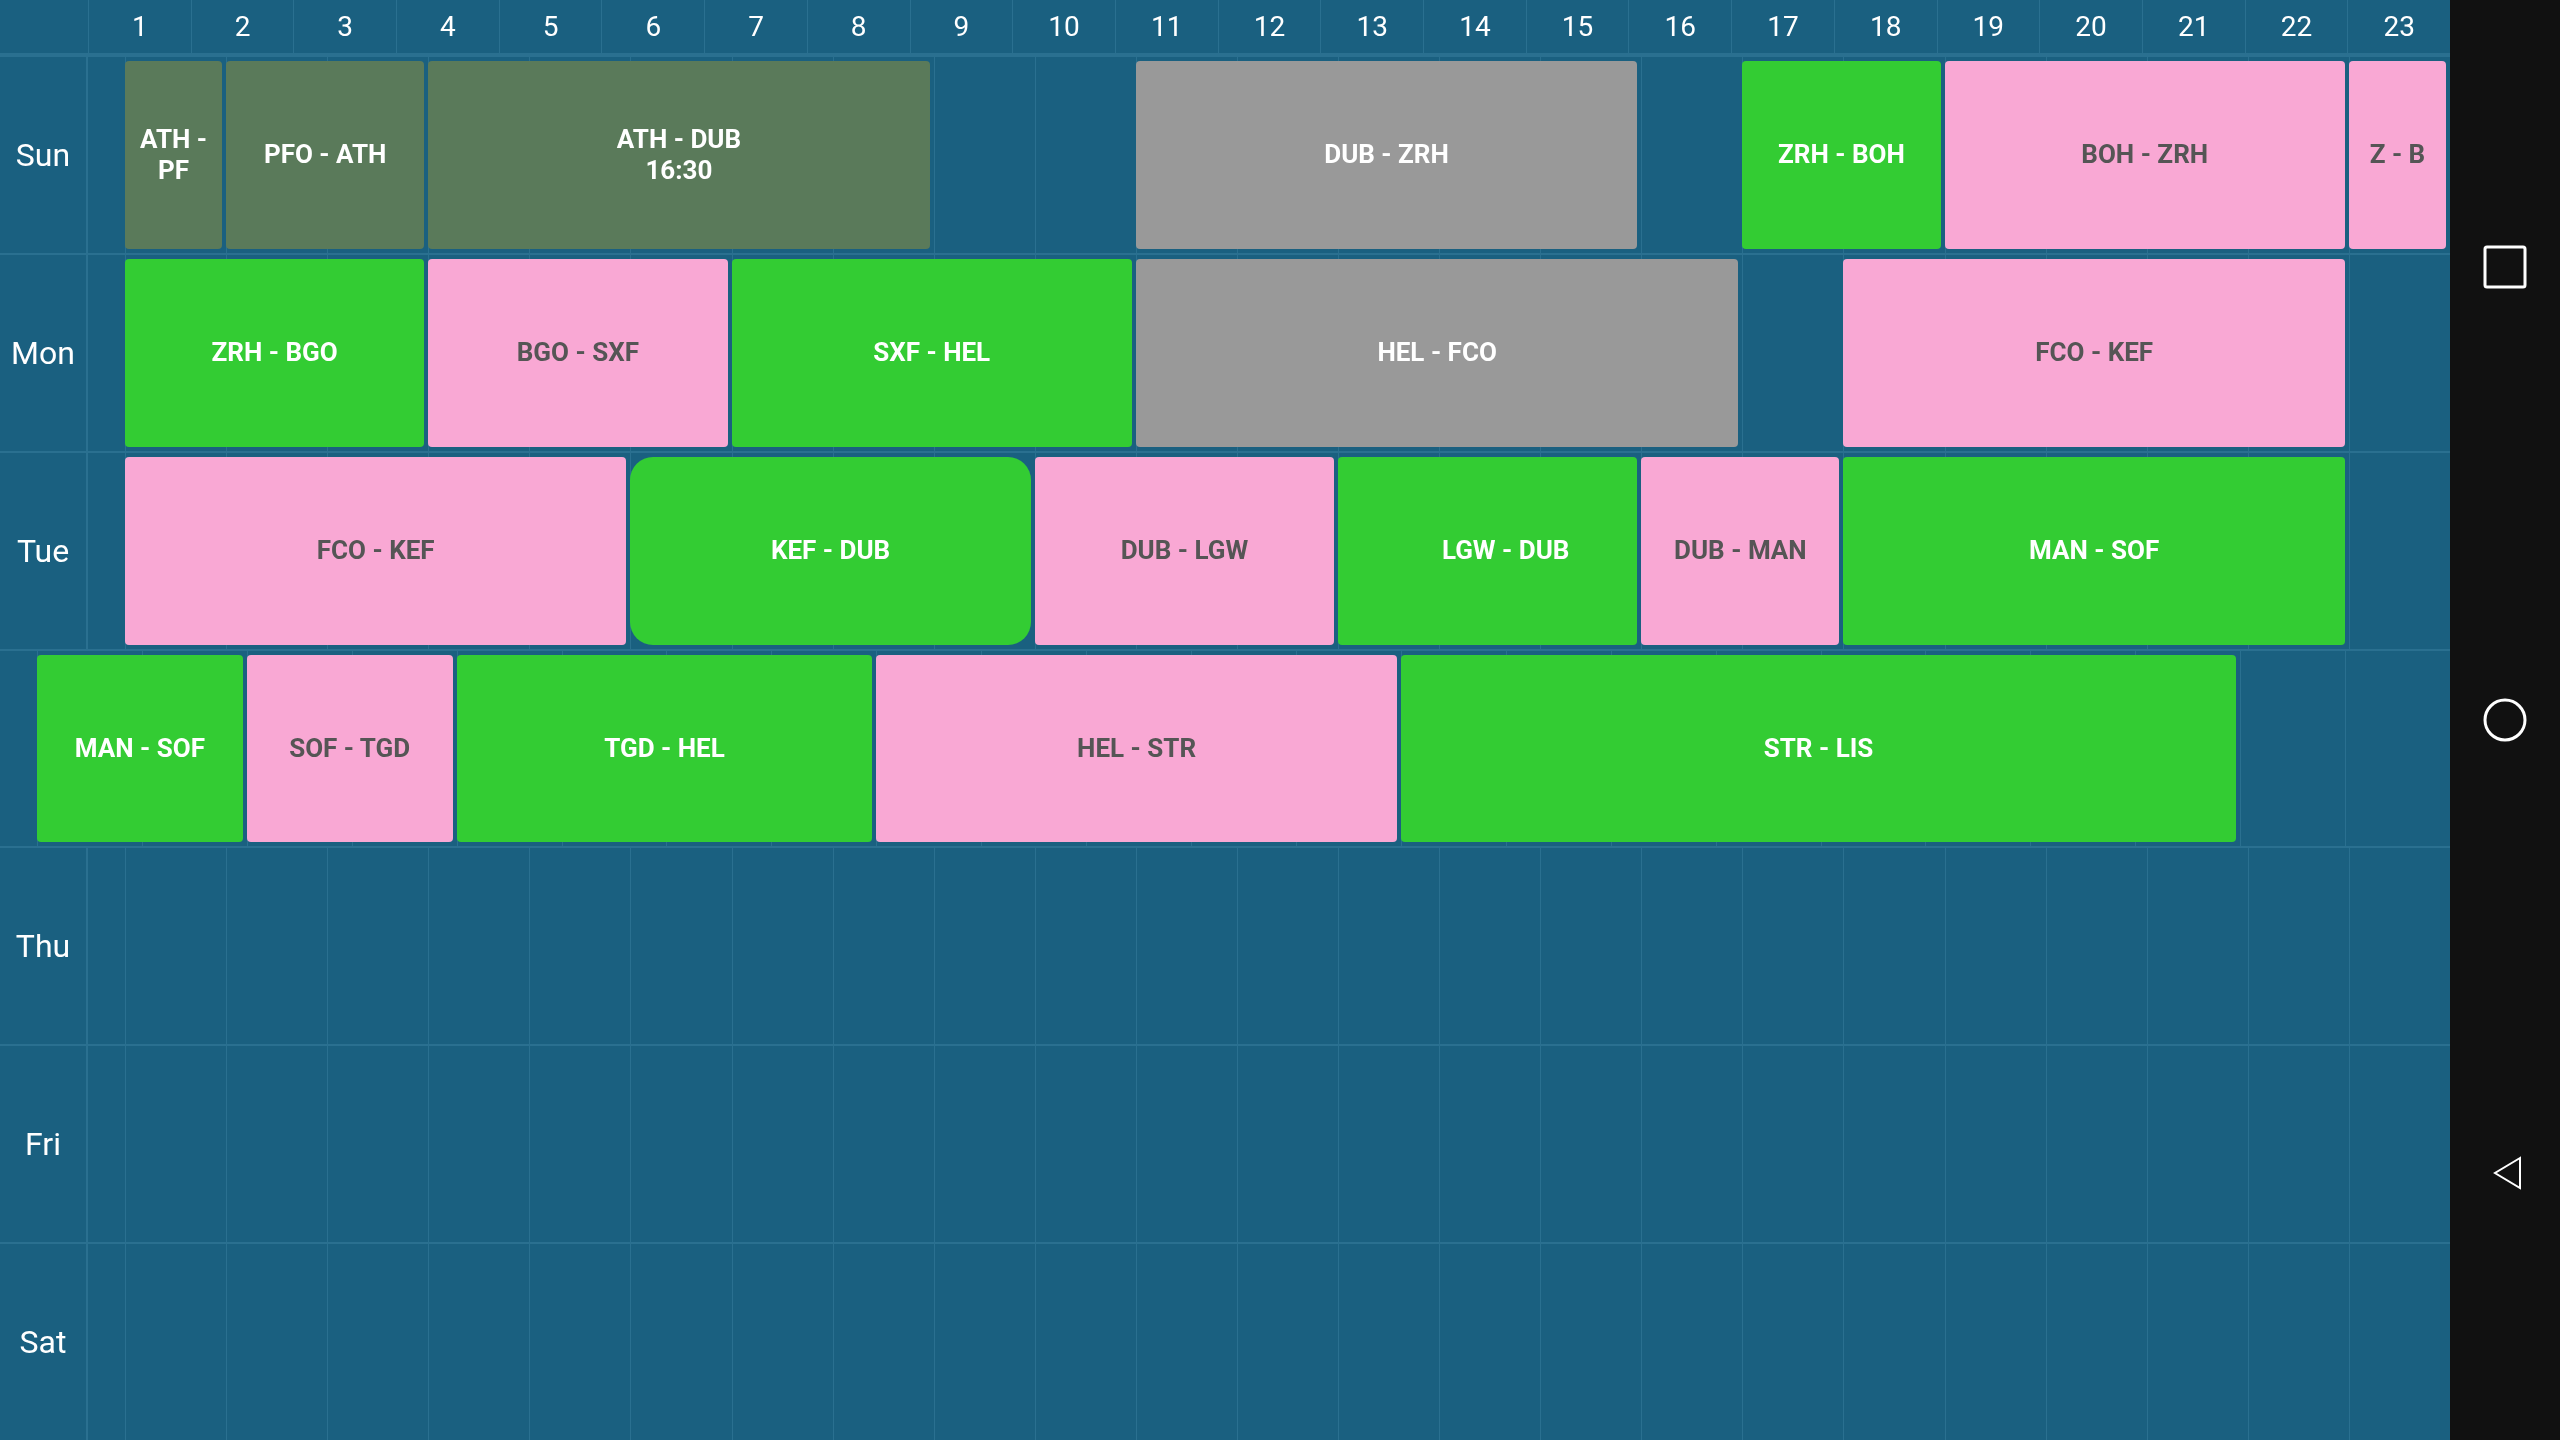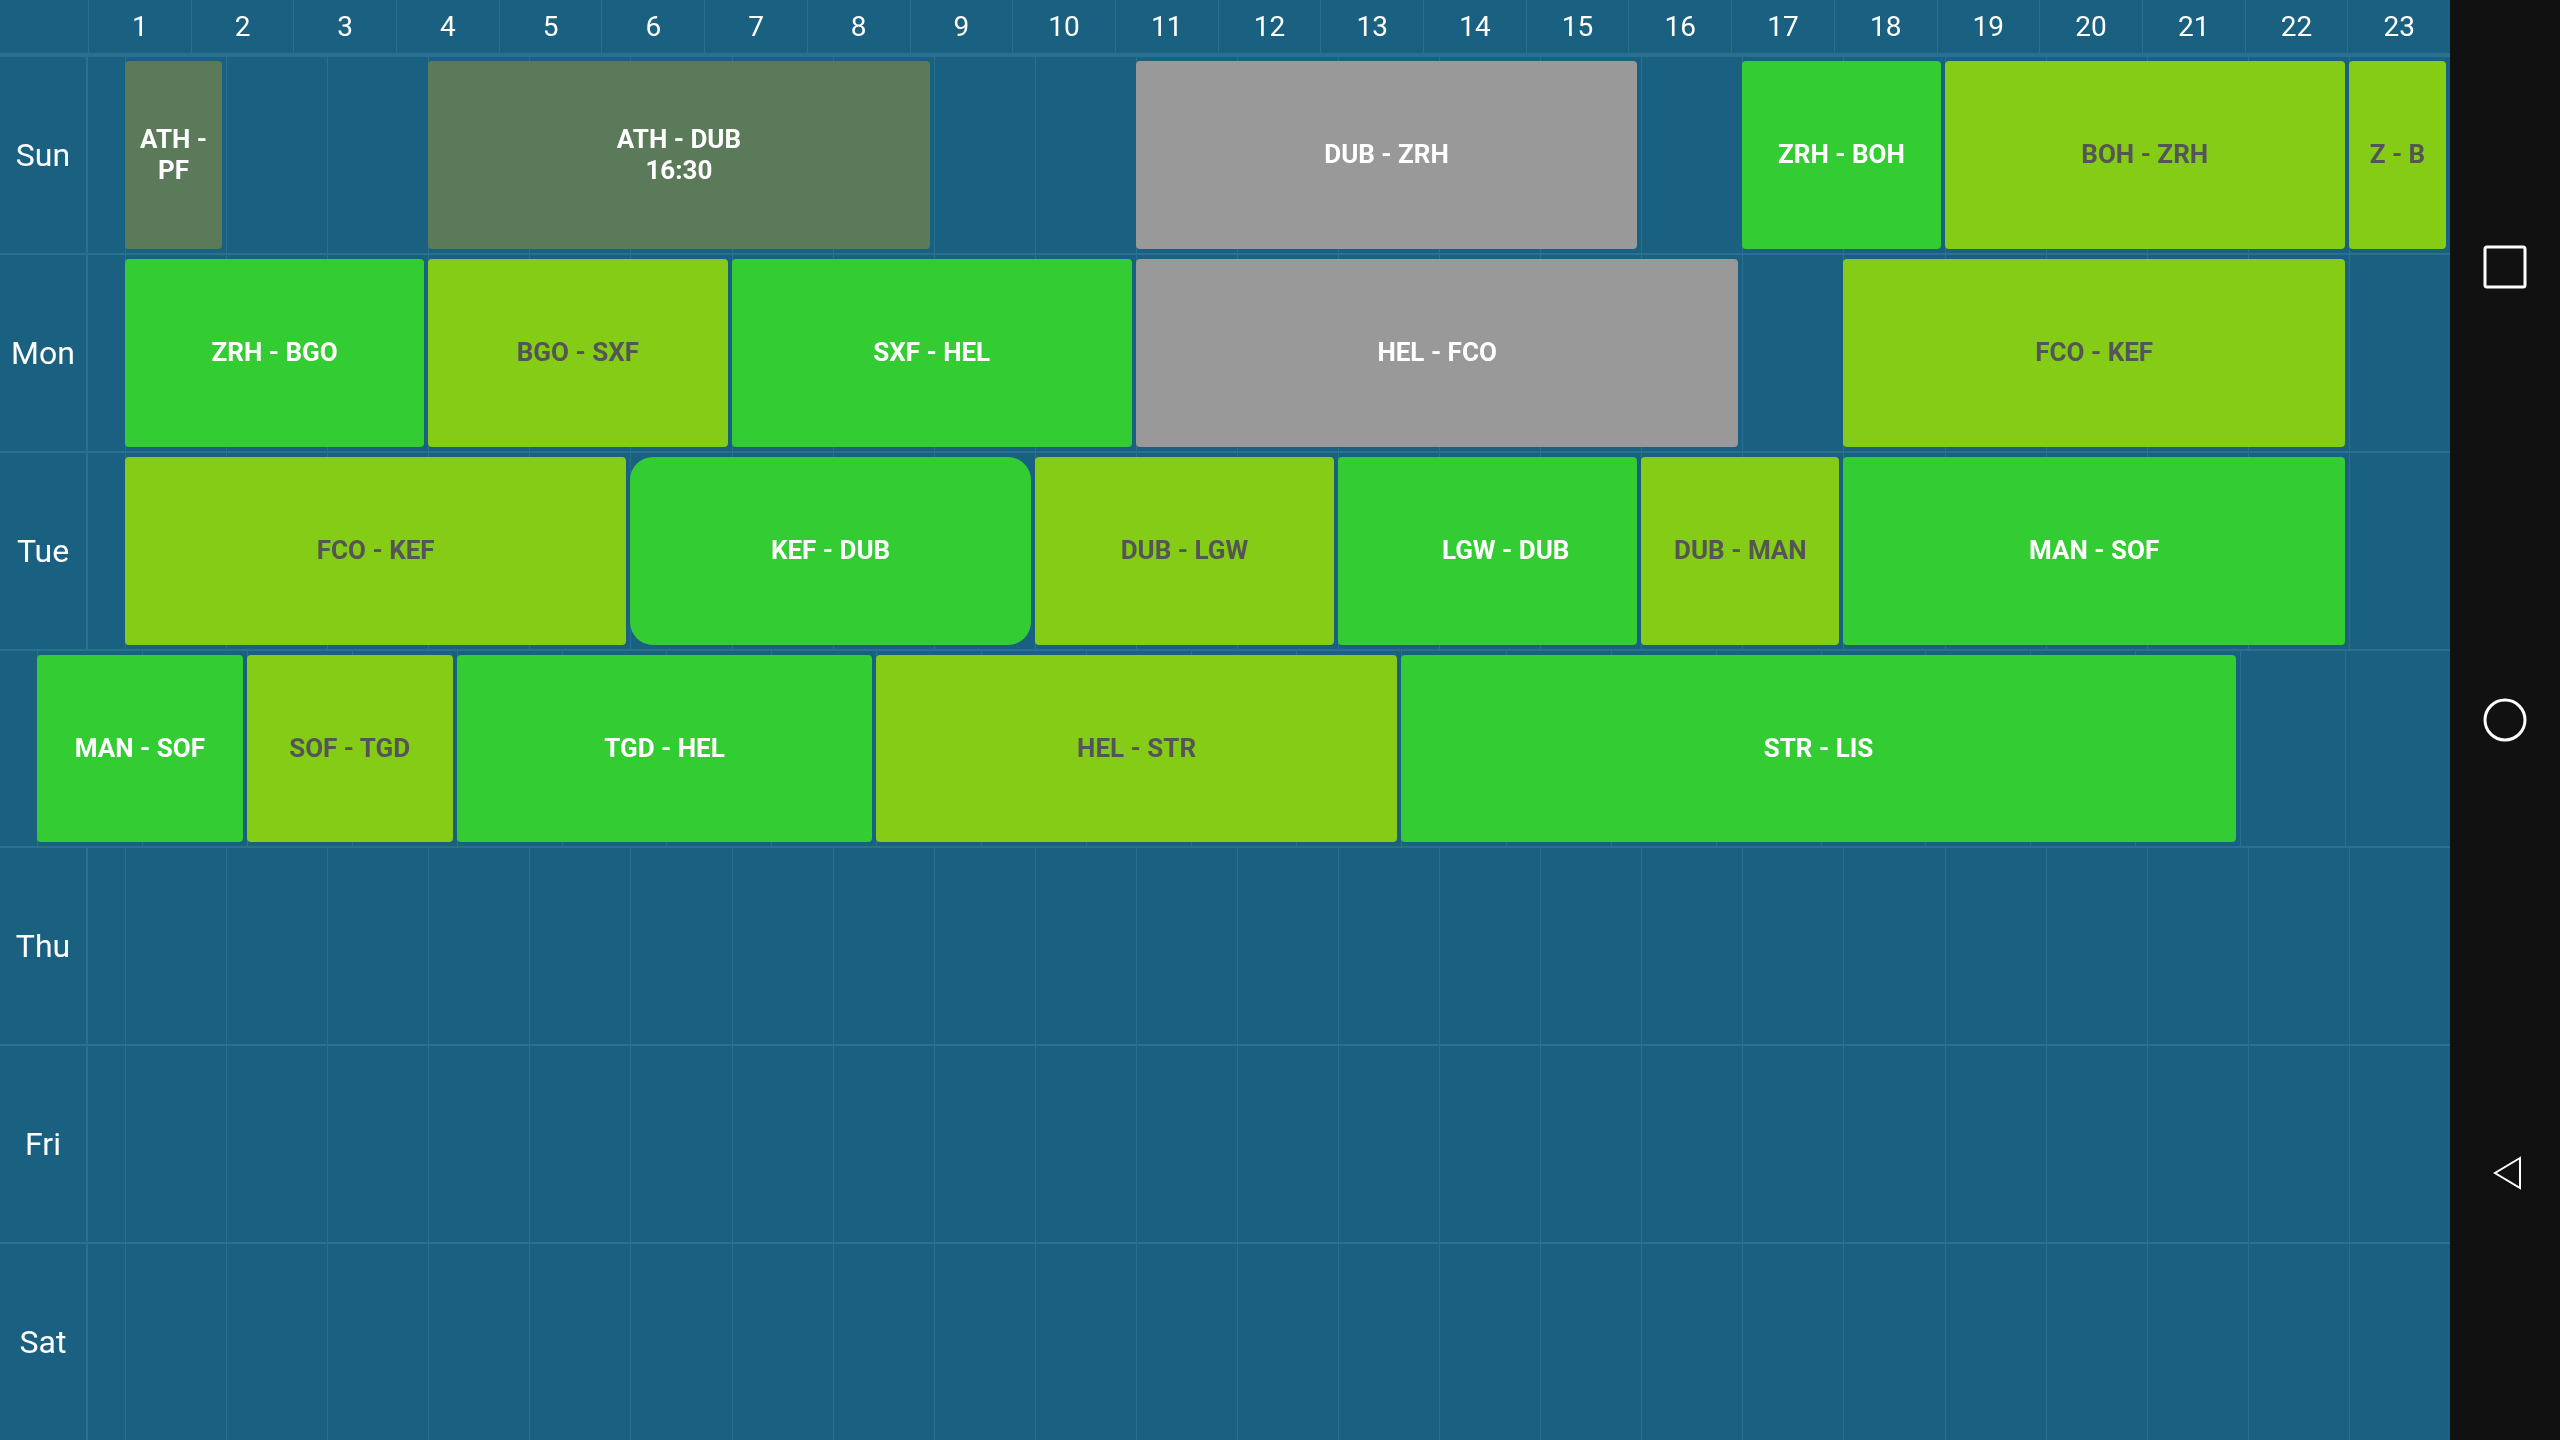--- a/index.html
+++ b/index.html
@@ -105,21 +105,21 @@
       font-weight: 700;
       text-align: center;
       line-height: 1.2;
       z-index: 10;
       overflow: hidden;
     }
 
     .flight-block.green { background: #33cc33; }
     .flight-block.gray { background: #999; }
     .flight-block.dark-green { background: #5a7a5a; }
-    .flight-block.light-gray { background: #84cc16; color: #555; }
+    .flight-block.light-gray { background: #f9a8d4; color: #555; }
 
     #android-nav {
       width: 110px;
       background: #111;
       display: flex;
       flex-direction: column;
       align-items: center;
       justify-content: space-around;
       padding: 40px 0;
     }
@@ -208,20 +208,21 @@
             <div class="empty-cell"></div>
             <div class="empty-cell"></div>
             <div class="empty-cell"></div>
             <div class="empty-cell"></div>
             <div class="empty-cell"></div>
             <div class="empty-cell"></div>
             <div class="empty-cell"></div>
             <div class="empty-cell"></div>
           </div>
           <div class="flight-block dark-green" style="left: 0%; width: calc(4.34783% - 4px);">ATH - PF</div>
+          <div class="flight-block dark-green" style="left: 4.34783%; width: calc(8.69565% - 4px);">PFO - ATH</div>
           <div class="flight-block dark-green" style="left: 13.0435%; width: calc(21.7391% - 4px);">ATH - DUB<br>16:30</div>
           <div class="flight-block gray" style="left: 43.4783%; width: calc(21.7391% - 4px);">DUB - ZRH</div>
           <div class="flight-block green" style="left: 69.5652%; width: calc(8.69565% - 4px);">ZRH - BOH</div>
           <div class="flight-block light-gray" style="left: 78.2609%; width: calc(17.3913% - 4px);">BOH - ZRH</div>
           <div class="flight-block light-gray" style="left: 95.6522%; width: calc(4.34783% - 4px);">Z - B</div>
         </div>
       </div>
       <div class="day-row">
         <div class="day-label">Mon</div>
         <div class="day-cells" style="position: relative;">

